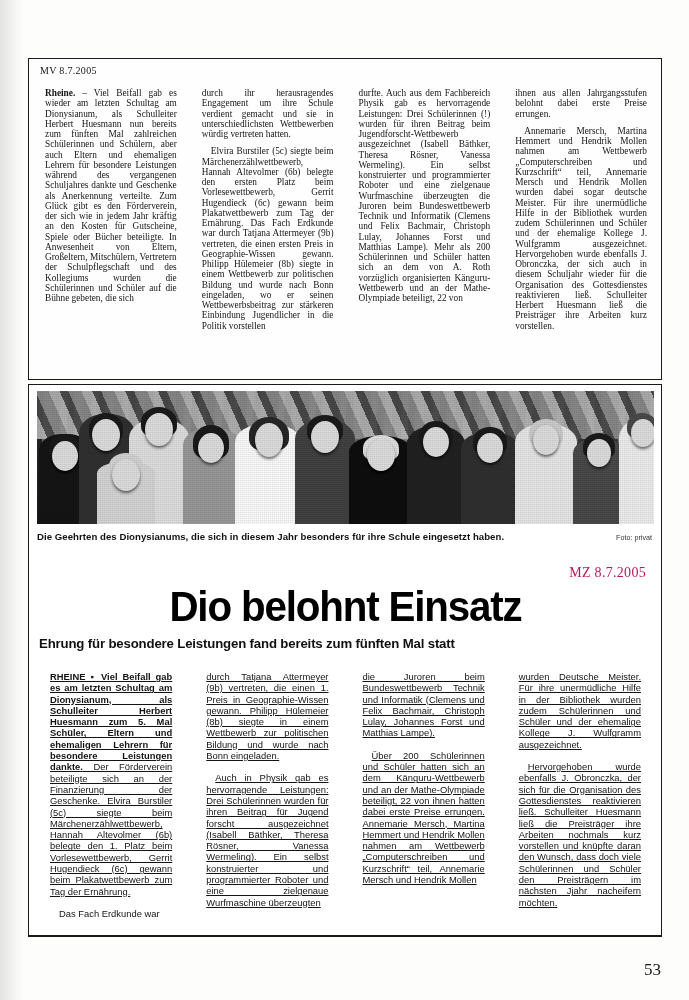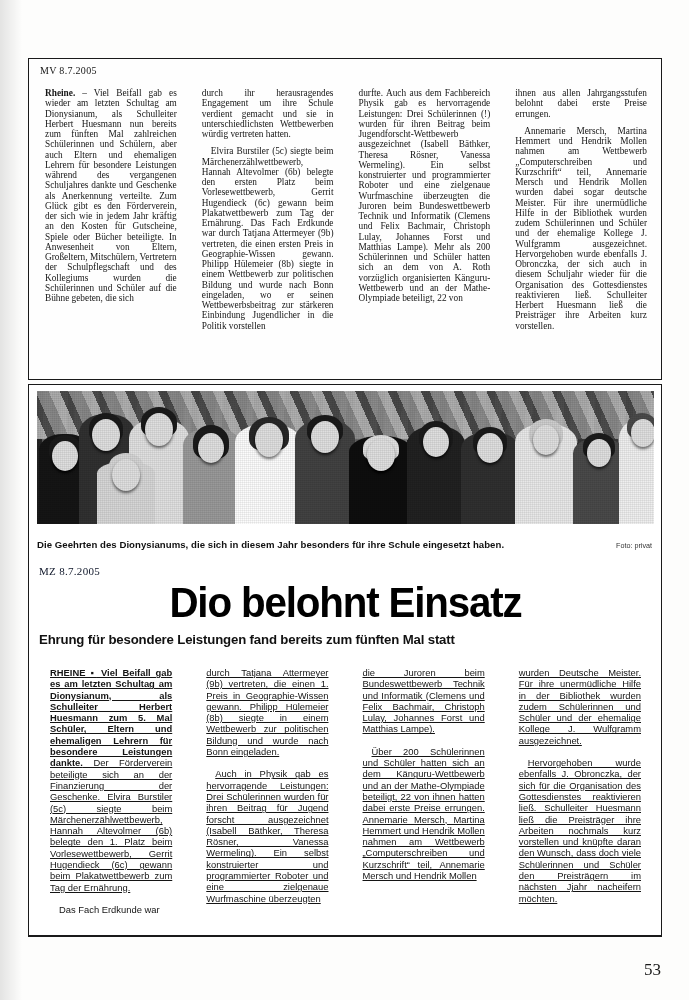--- a/index.html
+++ b/index.html
@@ -103,21 +103,21 @@
   .photo .grain{
     position:absolute;inset:0;
     background-image:
       repeating-linear-gradient(0deg,rgba(255,255,255,.05) 0 1px,rgba(0,0,0,.07) 1px 2px),
       repeating-linear-gradient(90deg,rgba(255,255,255,.04) 0 1px,rgba(0,0,0,.06) 1px 2px);
     mix-blend-mode:multiply;
     opacity:.75;
   }
   .caption-row{
     display:flex;align-items:flex-end;justify-content:space-between;
-    margin-top:15px;padding-right:2px;
+    margin-top:7px;padding-right:2px;
   }
   .caption{
     font-family:"Liberation Sans",sans-serif;
     font-weight:bold;
     font-size:9.6px;
     color:#111;
     letter-spacing:.05px;
   }
   .credit{
     font-family:"Liberation Sans",sans-serif;
@@ -132,26 +132,26 @@
     position:absolute;
     left:28px;top:559px;width:634px;height:378px;
     border-left:1.5px solid #1a1a1a;
     border-right:1.5px solid #1a1a1a;
     border-bottom:2px solid #1a1a1a;
     box-sizing:border-box;
     background:#fff;
     padding:2px 9px 4px 10px;
   }
   .src-line-right{
-    text-align:left;
-    font-family:"Liberation Serif",serif;
-    font-size:11px;
+    text-align:right;
+    font-family:"Liberation Serif",serif;
+    font-size:14px;
     letter-spacing:.3px;
     margin:4px 6px 4px 0;
-    color:#0f172a;
+    color:#be185d;
   }
   .headline{
     text-align:center;
     font-family:"Liberation Sans",sans-serif;
     font-weight:bold;
     font-size:42px;
     line-height:44px;
     letter-spacing:-1.2px;
     margin:4px 0 0;
     color:#000;

